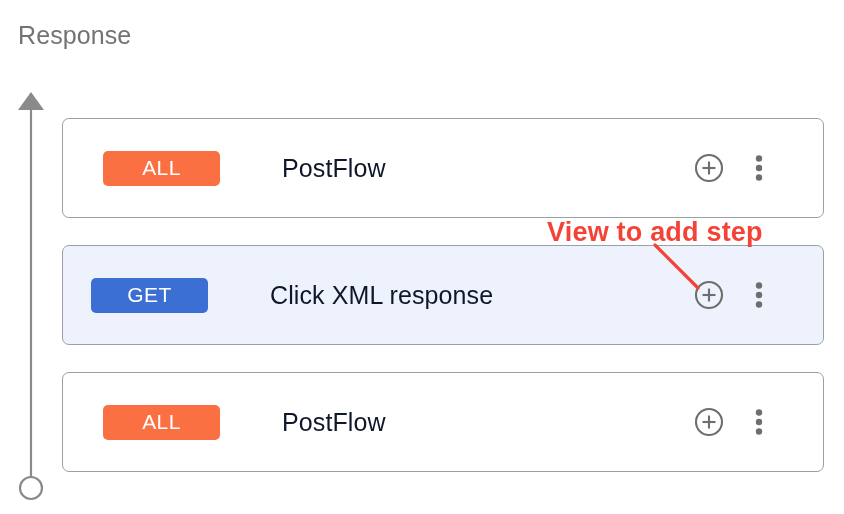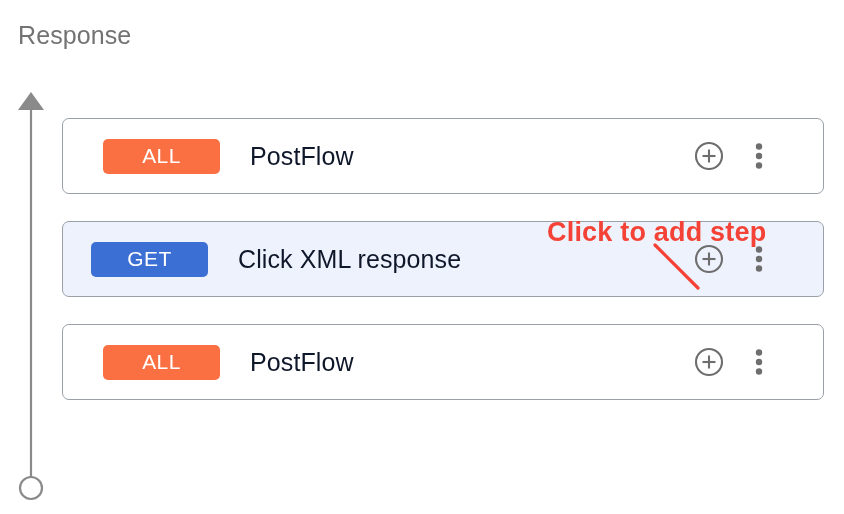--- a/index.html
+++ b/index.html
@@ -41,27 +41,28 @@
   
   #steps {
     position: absolute;
     left: 62px;
     top: 118px;
     width: 762px;
   }
   .step-card {
     position: relative;
     box-sizing: border-box;
-    height: 76px;
+    height: 100px;
     border: 1.6px solid #9aa0a6;
     border-radius: 7px;
     background: #ffffff;
     display: flex;
     align-items: center;
     margin-bottom: 27px;
+    gap: 32px;
   }
   .step-card.selected {
     background: #eef2fc;
   }
   .step-card:last-child { margin-bottom: 0; }
 
   .badge {
     box-sizing: border-box;
     margin-left: 40px;
     width: 117px;
@@ -188,17 +189,17 @@
       <svg class="more-icon" viewBox="0 0 24 30">
         <circle cx="12" cy="5.5" r="3.2" fill="#6e6e6e"></circle>
         <circle cx="12" cy="15" r="3.2" fill="#6e6e6e"></circle>
         <circle cx="12" cy="24.5" r="3.2" fill="#6e6e6e"></circle>
       </svg>
     </div>
   </div>
 
 </div>
 
-<div id="annotation-text">Click to add step</div>
+<div id="annotation-text">View to add step</div>
 
 <svg id="annotation-pointer" viewBox="0 0 70 60">
   <line x1="10" y1="5" x2="53" y2="48" stroke="#f44336" stroke-width="3.2" stroke-linecap="round"></line>
 </svg>
 
 </body></html>

